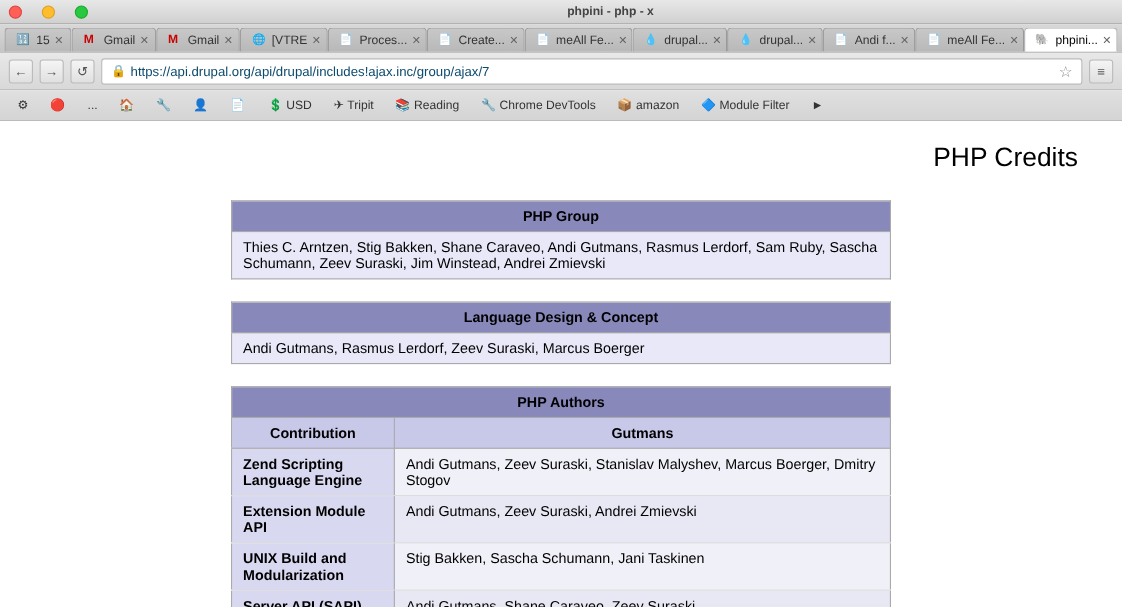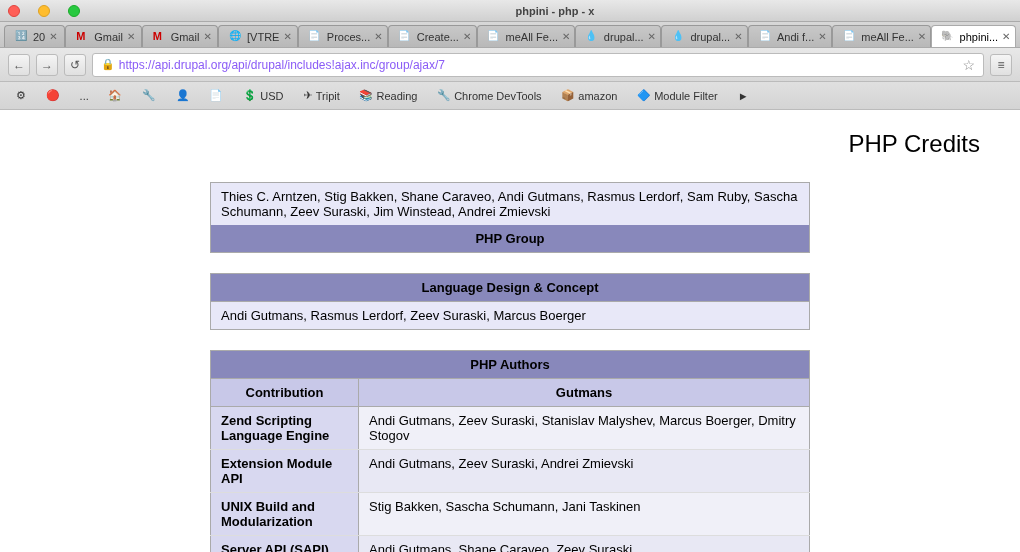--- a/index.html
+++ b/index.html
@@ -78,21 +78,21 @@
     .address-bar {
       flex: 1;
       height: 24px;
       border: 1px solid #bbb;
       border-radius: 3px;
       padding: 0 8px;
       font-size: 12px;
       background: #fff;
       display: flex; align-items: center; gap: 4px;
     }
-    .address-text { font-size: 12px; color: #8b5cf6; flex: 1; }
+    .address-text { font-size: 12px; color: #0c4a6e; flex: 1; }
     .lock-icon { font-size: 11px; color: #4a7; }
     .star-btn { font-size: 14px; color: #888; cursor: pointer; }
 
     
     .bookmarks-bar {
       background: linear-gradient(to bottom, #e0e0e0, #d4d4d4);
       height: 28px;
       display: flex;
       align-items: center;
       padding: 0 8px;
@@ -182,21 +182,21 @@
 <div class="title-bar">
   <div class="traffic-light tl-red"></div>
   <div class="traffic-light tl-yellow"></div>
   <div class="traffic-light tl-green"></div>
   <span class="title-bar-title">phpini - php - x</span>
 </div>
 
 <div class="tab-bar">
   <div class="tab">
     <span class="tab-favicon">🔢</span>
-    <span>20</span>
+    <span>15</span>
     <span class="tab-close">✕</span>
   </div>
   <div class="tab">
     <span class="tab-favicon" style="color:#c00; font-weight:bold; font-size:11px;">M</span>
     <span>Gmail</span>
     <span class="tab-close">✕</span>
   </div>
   <div class="tab">
     <span class="tab-favicon" style="color:#c00; font-weight:bold; font-size:11px;">M</span>
     <span>Gmail</span>
@@ -307,24 +307,24 @@
   </span>
   <span class="bookmark-item">►</span>
 </div>
 
 <div class="content">
   <h1 class="page-title">PHP Credits</h1>
 
   <table class="credits-section">
     <tbody>
         <tr>
+      <th class="section-header">PHP Group</th>
+    </tr>
+    <tr>
       <td class="members">Thies C. Arntzen, Stig Bakken, Shane Caraveo, Andi Gutmans, Rasmus Lerdorf, Sam Ruby, Sascha Schumann, Zeev Suraski, Jim Winstead, Andrei Zmievski</td>
-    </tr>
-    <tr>
-      <th class="section-header">PHP Group</th>
     </tr>
   </tbody>
     </table>
 
   <table class="credits-section">
     <tbody>
         <tr>
       <th class="section-header">Language Design &amp; Concept</th>
     </tr>
     <tr>

